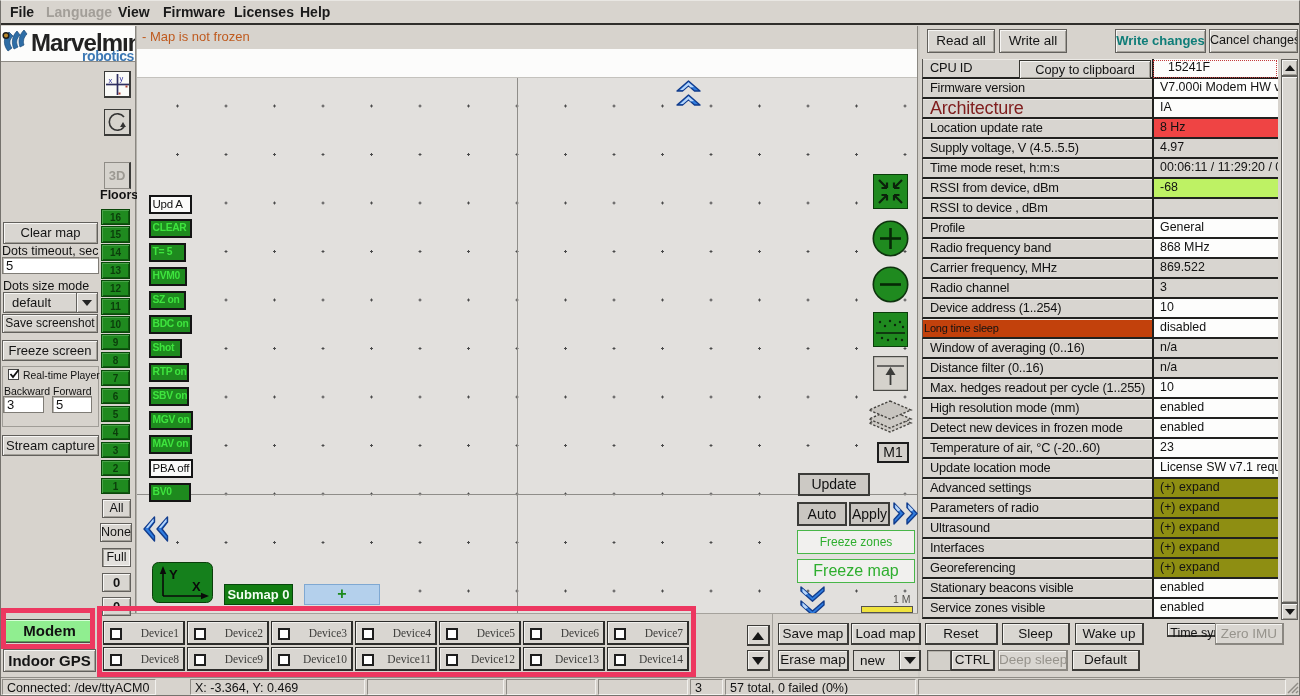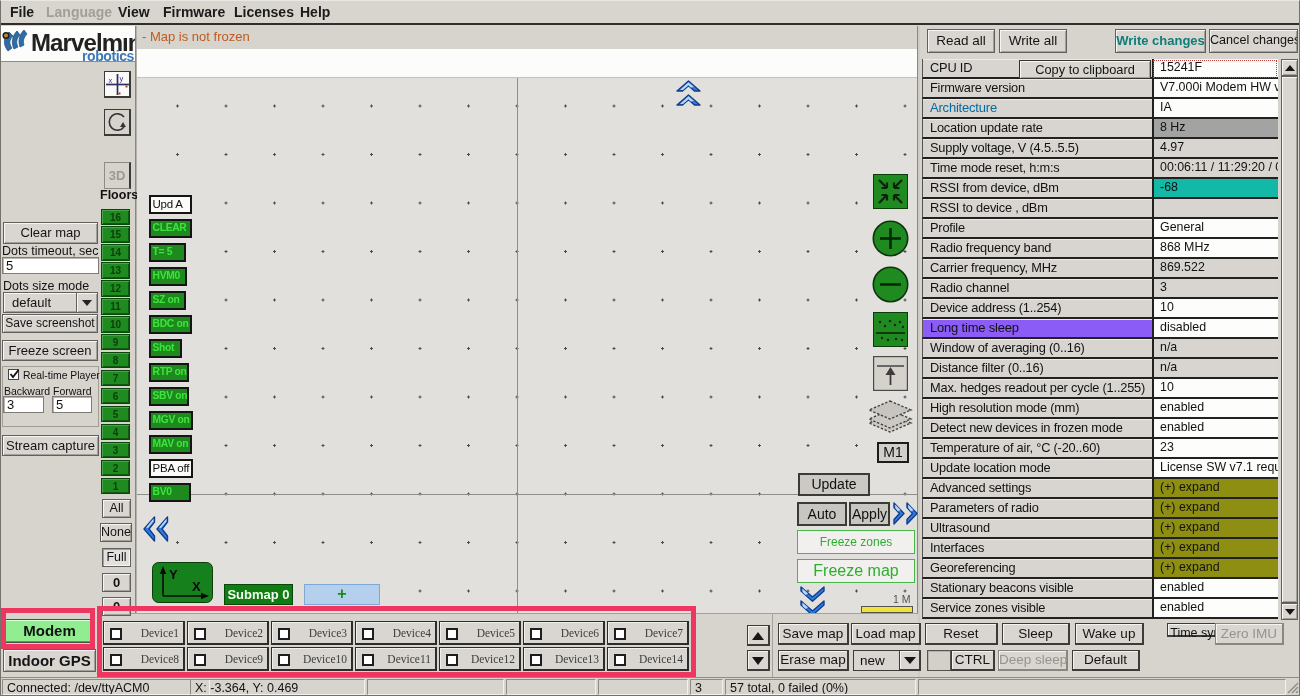--- a/index.html
+++ b/index.html
@@ -280,46 +280,46 @@
 <div class="btn2" style="left:851px;top:623px;width:70px;height:22px;font-size:13.5px;line-height:19px;">Load map</div>
 <div class="btn2" style="left:778px;top:650px;width:71px;height:21px;font-size:13.5px;line-height:18px;">Erase map</div>
 <div class="abs" style="left:853px;top:650px;width:68px;height:21px;background:#d9d6d1;border:1px solid #3c3b38;font-size:13.5px;line-height:19px;color:#111;padding-left:6px;box-sizing:border-box;">new</div>
 <div class="btn2" style="left:899px;top:650px;width:22px;height:21px;"></div>
 <div class="abs" style="left:903.5px;top:657px;width:0;height:0;border-left:6px solid transparent;border-right:6px solid transparent;border-top:7px solid #161616;"></div>
 <div class="btn" style="left:927px;top:29px;width:68px;height:24px;font-size:13.5px;line-height:21px;">Read all</div>
 <div class="btn" style="left:999px;top:29px;width:68px;height:24px;font-size:13.5px;line-height:21px;">Write all</div>
 <div class="btn" style="left:1115px;top:29px;width:91px;height:24px;font-size:13px;line-height:21px;font-weight:bold;color:#0f7d78;">Write changes</div>
 <div class="btn" style="left:1209px;top:29px;width:89px;height:24px;font-size:12.6px;line-height:21px;">Cancel changes</div>
 <div class="abs" style="left:922px;top:59px;width:230px;height:20px;background:#d8d5d0;border-left:1px solid #55534f;border-bottom:2px solid #21211f;box-shadow:inset 0 1px 0 #eceae6;font-size:12.8px;line-height:18px;color:#121212;padding-left:7px;box-sizing:border-box;white-space:nowrap;overflow:hidden;letter-spacing:-0.2px;">CPU ID</div>
-<div class="abs" style="left:1152px;top:59px;width:126px;height:20px;background:#fdfdfc;border-left:2px solid #21211f;border-bottom:2px solid #21211f;font-size:12.4px;line-height:17px;color:#121212;padding-left:6px;box-sizing:border-box;white-space:nowrap;overflow:hidden;outline:1px dotted #c43b3b;outline-offset:-2px;">15241F</div>
+<div class="abs" style="left:1152px;top:59px;width:126px;height:20px;background:#fdfdfc;border-left:2px solid #21211f;border-bottom:2px solid #21211f;font-size:12.4px;line-height:17px;color:#121212;padding-left:14px;box-sizing:border-box;white-space:nowrap;overflow:hidden;outline:1px dotted #c43b3b;outline-offset:-2px;">15241F</div>
 <div class="abs" style="left:922px;top:79px;width:230px;height:20px;background:#d8d5d0;border-left:1px solid #55534f;border-bottom:2px solid #21211f;box-shadow:inset 0 1px 0 #eceae6;font-size:12.8px;line-height:18px;color:#121212;padding-left:7px;box-sizing:border-box;white-space:nowrap;overflow:hidden;letter-spacing:-0.2px;">Firmware version</div>
 <div class="abs" style="left:1152px;top:79px;width:126px;height:20px;background:#fdfdfc;border-left:2px solid #21211f;border-bottom:2px solid #21211f;font-size:12.4px;line-height:17px;color:#121212;padding-left:6px;box-sizing:border-box;white-space:nowrap;overflow:hidden;">V7.000i Modem HW v5.</div>
-<div class="abs" style="left:922px;top:99px;width:230px;height:20px;background:#d8d5d0;border-left:1px solid #55534f;border-bottom:2px solid #21211f;box-shadow:inset 0 1px 0 #eceae6;font-size:13px;line-height:18px;color:#0369a1;padding-left:7px;box-sizing:border-box;white-space:nowrap;overflow:hidden;letter-spacing:-0.2px;">Architecture</div>
+<div class="abs" style="left:922px;top:99px;width:230px;height:20px;background:#d8d5d0;border-left:1px solid #55534f;border-bottom:2px solid #21211f;box-shadow:inset 0 1px 0 #eceae6;font-size:18px;line-height:18px;color:#7f1d1d;padding-left:7px;box-sizing:border-box;white-space:nowrap;overflow:hidden;letter-spacing:-0.2px;">Architecture</div>
 <div class="abs" style="left:1152px;top:99px;width:126px;height:20px;background:#fdfdfc;border-left:2px solid #21211f;border-bottom:2px solid #21211f;font-size:12.4px;line-height:17px;color:#121212;padding-left:6px;box-sizing:border-box;white-space:nowrap;overflow:hidden;">IA</div>
 <div class="abs" style="left:922px;top:119px;width:230px;height:20px;background:#d8d5d0;border-left:1px solid #55534f;border-bottom:2px solid #21211f;box-shadow:inset 0 1px 0 #eceae6;font-size:12.8px;line-height:18px;color:#121212;padding-left:7px;box-sizing:border-box;white-space:nowrap;overflow:hidden;letter-spacing:-0.2px;">Location update rate</div>
-<div class="abs" style="left:1152px;top:119px;width:126px;height:20px;background:#a3a3a3;border-left:2px solid #21211f;border-bottom:2px solid #21211f;font-size:12.4px;line-height:17px;color:#121212;padding-left:6px;box-sizing:border-box;white-space:nowrap;overflow:hidden;">8 Hz</div>
+<div class="abs" style="left:1152px;top:119px;width:126px;height:20px;background:#ef4444;border-left:2px solid #21211f;border-bottom:2px solid #21211f;font-size:12.4px;line-height:17px;color:#121212;padding-left:6px;box-sizing:border-box;white-space:nowrap;overflow:hidden;">8 Hz</div>
 <div class="abs" style="left:922px;top:139px;width:230px;height:20px;background:#d8d5d0;border-left:1px solid #55534f;border-bottom:2px solid #21211f;box-shadow:inset 0 1px 0 #eceae6;font-size:12.8px;line-height:18px;color:#121212;padding-left:7px;box-sizing:border-box;white-space:nowrap;overflow:hidden;letter-spacing:-0.2px;">Supply voltage, V (4.5..5.5)</div>
 <div class="abs" style="left:1152px;top:139px;width:126px;height:20px;background:#d8d5d0;border-left:2px solid #21211f;border-bottom:2px solid #21211f;font-size:12.4px;line-height:17px;color:#121212;padding-left:6px;box-sizing:border-box;white-space:nowrap;overflow:hidden;">4.97</div>
 <div class="abs" style="left:922px;top:159px;width:230px;height:20px;background:#d8d5d0;border-left:1px solid #55534f;border-bottom:2px solid #21211f;box-shadow:inset 0 1px 0 #eceae6;font-size:12.8px;line-height:18px;color:#121212;padding-left:7px;box-sizing:border-box;white-space:nowrap;overflow:hidden;letter-spacing:-0.2px;">Time mode reset, h:m:s</div>
 <div class="abs" style="left:1152px;top:159px;width:126px;height:20px;background:#d8d5d0;border-left:2px solid #21211f;border-bottom:2px solid #21211f;font-size:12.4px;line-height:17px;color:#121212;padding-left:6px;box-sizing:border-box;white-space:nowrap;overflow:hidden;">00:06:11 / 11:29:20 / 0</div>
 <div class="abs" style="left:922px;top:179px;width:230px;height:20px;background:#d8d5d0;border-left:1px solid #55534f;border-bottom:2px solid #21211f;box-shadow:inset 0 1px 0 #eceae6;font-size:12.8px;line-height:18px;color:#121212;padding-left:7px;box-sizing:border-box;white-space:nowrap;overflow:hidden;letter-spacing:-0.2px;">RSSI from device, dBm</div>
-<div class="abs" style="left:1152px;top:179px;width:126px;height:20px;background:#14b8a6;border-left:2px solid #21211f;border-bottom:2px solid #21211f;font-size:12.4px;line-height:17px;color:#121212;padding-left:6px;box-sizing:border-box;white-space:nowrap;overflow:hidden;">-68</div>
+<div class="abs" style="left:1152px;top:179px;width:126px;height:20px;background:#bef264;border-left:2px solid #21211f;border-bottom:2px solid #21211f;font-size:12.4px;line-height:17px;color:#121212;padding-left:6px;box-sizing:border-box;white-space:nowrap;overflow:hidden;">-68</div>
 <div class="abs" style="left:922px;top:199px;width:230px;height:20px;background:#d8d5d0;border-left:1px solid #55534f;border-bottom:2px solid #21211f;box-shadow:inset 0 1px 0 #eceae6;font-size:12.8px;line-height:18px;color:#121212;padding-left:7px;box-sizing:border-box;white-space:nowrap;overflow:hidden;letter-spacing:-0.2px;">RSSI to device , dBm</div>
 <div class="abs" style="left:1152px;top:199px;width:126px;height:20px;background:#d8d5d0;border-left:2px solid #21211f;border-bottom:2px solid #21211f;font-size:12.4px;line-height:17px;color:#121212;padding-left:6px;box-sizing:border-box;white-space:nowrap;overflow:hidden;"></div>
 <div class="abs" style="left:922px;top:219px;width:230px;height:20px;background:#d8d5d0;border-left:1px solid #55534f;border-bottom:2px solid #21211f;box-shadow:inset 0 1px 0 #eceae6;font-size:12.8px;line-height:18px;color:#121212;padding-left:7px;box-sizing:border-box;white-space:nowrap;overflow:hidden;letter-spacing:-0.2px;">Profile</div>
 <div class="abs" style="left:1152px;top:219px;width:126px;height:20px;background:#fdfdfc;border-left:2px solid #21211f;border-bottom:2px solid #21211f;font-size:12.4px;line-height:17px;color:#121212;padding-left:6px;box-sizing:border-box;white-space:nowrap;overflow:hidden;">General</div>
 <div class="abs" style="left:922px;top:239px;width:230px;height:20px;background:#d8d5d0;border-left:1px solid #55534f;border-bottom:2px solid #21211f;box-shadow:inset 0 1px 0 #eceae6;font-size:12.8px;line-height:18px;color:#121212;padding-left:7px;box-sizing:border-box;white-space:nowrap;overflow:hidden;letter-spacing:-0.2px;">Radio frequency band</div>
 <div class="abs" style="left:1152px;top:239px;width:126px;height:20px;background:#fdfdfc;border-left:2px solid #21211f;border-bottom:2px solid #21211f;font-size:12.4px;line-height:17px;color:#121212;padding-left:6px;box-sizing:border-box;white-space:nowrap;overflow:hidden;">868 MHz</div>
 <div class="abs" style="left:922px;top:259px;width:230px;height:20px;background:#d8d5d0;border-left:1px solid #55534f;border-bottom:2px solid #21211f;box-shadow:inset 0 1px 0 #eceae6;font-size:12.8px;line-height:18px;color:#121212;padding-left:7px;box-sizing:border-box;white-space:nowrap;overflow:hidden;letter-spacing:-0.2px;">Carrier frequency, MHz</div>
 <div class="abs" style="left:1152px;top:259px;width:126px;height:20px;background:#d8d5d0;border-left:2px solid #21211f;border-bottom:2px solid #21211f;font-size:12.4px;line-height:17px;color:#121212;padding-left:6px;box-sizing:border-box;white-space:nowrap;overflow:hidden;">869.522</div>
 <div class="abs" style="left:922px;top:279px;width:230px;height:20px;background:#d8d5d0;border-left:1px solid #55534f;border-bottom:2px solid #21211f;box-shadow:inset 0 1px 0 #eceae6;font-size:12.8px;line-height:18px;color:#121212;padding-left:7px;box-sizing:border-box;white-space:nowrap;overflow:hidden;letter-spacing:-0.2px;">Radio channel</div>
 <div class="abs" style="left:1152px;top:279px;width:126px;height:20px;background:#d8d5d0;border-left:2px solid #21211f;border-bottom:2px solid #21211f;font-size:12.4px;line-height:17px;color:#121212;padding-left:6px;box-sizing:border-box;white-space:nowrap;overflow:hidden;">3</div>
 <div class="abs" style="left:922px;top:299px;width:230px;height:20px;background:#d8d5d0;border-left:1px solid #55534f;border-bottom:2px solid #21211f;box-shadow:inset 0 1px 0 #eceae6;font-size:12.8px;line-height:18px;color:#121212;padding-left:7px;box-sizing:border-box;white-space:nowrap;overflow:hidden;letter-spacing:-0.2px;">Device address (1..254)</div>
 <div class="abs" style="left:1152px;top:299px;width:126px;height:20px;background:#fdfdfc;border-left:2px solid #21211f;border-bottom:2px solid #21211f;font-size:12.4px;line-height:17px;color:#121212;padding-left:6px;box-sizing:border-box;white-space:nowrap;overflow:hidden;">10</div>
-<div class="abs" style="left:922px;top:319px;width:230px;height:20px;background:#8b5cf6;border-left:1px solid #55534f;border-bottom:2px solid #21211f;box-shadow:inset 0 1px 0 #eceae6;font-size:13px;line-height:18px;color:#121212;padding-left:7px;box-sizing:border-box;white-space:nowrap;overflow:hidden;letter-spacing:-0.2px;">Long time sleep</div>
+<div class="abs" style="left:922px;top:319px;width:230px;height:20px;background:#c2410c;border-left:1px solid #55534f;border-bottom:2px solid #21211f;box-shadow:inset 0 1px 0 #eceae6;font-size:11px;line-height:18px;color:#121212;padding-left:1px;box-sizing:border-box;white-space:nowrap;overflow:hidden;letter-spacing:-0.2px;">Long time sleep</div>
 <div class="abs" style="left:1152px;top:319px;width:126px;height:20px;background:#fdfdfc;border-left:2px solid #21211f;border-bottom:2px solid #21211f;font-size:12.4px;line-height:17px;color:#121212;padding-left:6px;box-sizing:border-box;white-space:nowrap;overflow:hidden;">disabled</div>
 <div class="abs" style="left:922px;top:339px;width:230px;height:20px;background:#d8d5d0;border-left:1px solid #55534f;border-bottom:2px solid #21211f;box-shadow:inset 0 1px 0 #eceae6;font-size:12.8px;line-height:18px;color:#121212;padding-left:7px;box-sizing:border-box;white-space:nowrap;overflow:hidden;letter-spacing:-0.2px;">Window of averaging (0..16)</div>
 <div class="abs" style="left:1152px;top:339px;width:126px;height:20px;background:#d8d5d0;border-left:2px solid #21211f;border-bottom:2px solid #21211f;font-size:12.4px;line-height:17px;color:#121212;padding-left:6px;box-sizing:border-box;white-space:nowrap;overflow:hidden;">n/a</div>
 <div class="abs" style="left:922px;top:359px;width:230px;height:20px;background:#d8d5d0;border-left:1px solid #55534f;border-bottom:2px solid #21211f;box-shadow:inset 0 1px 0 #eceae6;font-size:12.8px;line-height:18px;color:#121212;padding-left:7px;box-sizing:border-box;white-space:nowrap;overflow:hidden;letter-spacing:-0.2px;">Distance filter (0..16)</div>
 <div class="abs" style="left:1152px;top:359px;width:126px;height:20px;background:#d8d5d0;border-left:2px solid #21211f;border-bottom:2px solid #21211f;font-size:12.4px;line-height:17px;color:#121212;padding-left:6px;box-sizing:border-box;white-space:nowrap;overflow:hidden;">n/a</div>
 <div class="abs" style="left:922px;top:379px;width:230px;height:20px;background:#d8d5d0;border-left:1px solid #55534f;border-bottom:2px solid #21211f;box-shadow:inset 0 1px 0 #eceae6;font-size:12.8px;line-height:18px;color:#121212;padding-left:7px;box-sizing:border-box;white-space:nowrap;overflow:hidden;letter-spacing:-0.2px;">Max. hedges readout per cycle (1..255)</div>
 <div class="abs" style="left:1152px;top:379px;width:126px;height:20px;background:#fdfdfc;border-left:2px solid #21211f;border-bottom:2px solid #21211f;font-size:12.4px;line-height:17px;color:#121212;padding-left:6px;box-sizing:border-box;white-space:nowrap;overflow:hidden;">10</div>
 <div class="abs" style="left:922px;top:399px;width:230px;height:20px;background:#d8d5d0;border-left:1px solid #55534f;border-bottom:2px solid #21211f;box-shadow:inset 0 1px 0 #eceae6;font-size:12.8px;line-height:18px;color:#121212;padding-left:7px;box-sizing:border-box;white-space:nowrap;overflow:hidden;letter-spacing:-0.2px;">High resolution mode (mm)</div>
 <div class="abs" style="left:1152px;top:399px;width:126px;height:20px;background:#fdfdfc;border-left:2px solid #21211f;border-bottom:2px solid #21211f;font-size:12.4px;line-height:17px;color:#121212;padding-left:6px;box-sizing:border-box;white-space:nowrap;overflow:hidden;">enabled</div>
 <div class="abs" style="left:922px;top:419px;width:230px;height:20px;background:#d8d5d0;border-left:1px solid #55534f;border-bottom:2px solid #21211f;box-shadow:inset 0 1px 0 #eceae6;font-size:12.8px;line-height:18px;color:#121212;padding-left:7px;box-sizing:border-box;white-space:nowrap;overflow:hidden;letter-spacing:-0.2px;">Detect new devices in frozen mode</div>
@@ -352,21 +352,21 @@
 <div class="btn2" style="left:925px;top:623px;width:73px;height:22px;font-size:13.5px;line-height:19px;">Reset</div>
 <div class="btn2" style="left:1002px;top:623px;width:68px;height:22px;font-size:13.5px;line-height:19px;">Sleep</div>
 <div class="btn2" style="left:1075px;top:623px;width:69px;height:22px;font-size:13.5px;line-height:19px;">Wake up</div>
 <div class="btn2" style="left:1147px;top:623px;width:64px;height:14px;font-size:12.5px;line-height:19px;margin-left:20px;">Time sync</div>
 <div class="btn2" style="left:1215px;top:623px;width:69px;height:22px;font-size:13.5px;line-height:19px;color:#96938c;border-color:#8a8781;">Zero IMU</div>
 <div class="abs" style="left:927px;top:650px;width:24px;height:21px;background:#d3d0ca;border:1px solid #55534f;box-shadow:inset 1px 1px 0 #b5b2ab;"></div>
 <div class="btn2" style="left:951px;top:650px;width:44px;height:21px;font-size:13.5px;line-height:18px;">CTRL</div>
 <div class="btn2" style="left:998px;top:650px;width:70px;height:21px;font-size:13.5px;line-height:18px;color:#96938c;border-color:#8a8781;">Deep sleep</div>
 <div class="btn2" style="left:1072px;top:650px;width:68px;height:21px;font-size:13.5px;line-height:18px;">Default</div>
 <div class="abs" style="left:0;top:677px;width:1300px;height:19px;background:#d7d3cd;border-top:1px solid #8f8c86;"></div>
-<div class="cell" style="left:2px;top:679px;width:208px;height:16px;">Connected: /dev/ttyACM0</div>
+<div class="cell" style="left:2px;top:679px;width:154px;height:16px;">Connected: /dev/ttyACM0</div>
 <div class="cell" style="left:190px;top:679px;width:175px;height:16px;">X: -3.364, Y: 0.469</div>
 <div class="cell" style="left:367px;top:679px;width:137px;height:16px;"></div>
 <div class="cell" style="left:506px;top:679px;width:90px;height:16px;"></div>
 <div class="cell" style="left:598px;top:679px;width:90px;height:16px;"></div>
 <div class="cell" style="left:690px;top:679px;width:33px;height:16px;">3</div>
 <div class="cell" style="left:725px;top:679px;width:191px;height:16px;">57 total, 0 failed (0%)</div>
 <div class="cell" style="left:918px;top:679px;width:368px;height:16px;"></div>
 <svg class="abs" style="left:1287px;top:682px;" width="12" height="12" viewBox="0 0 12 12">
 <g stroke="#8f8c86" stroke-width="1.4">
       <line x1="11" y1="1" x2="1" y2="11"></line>

